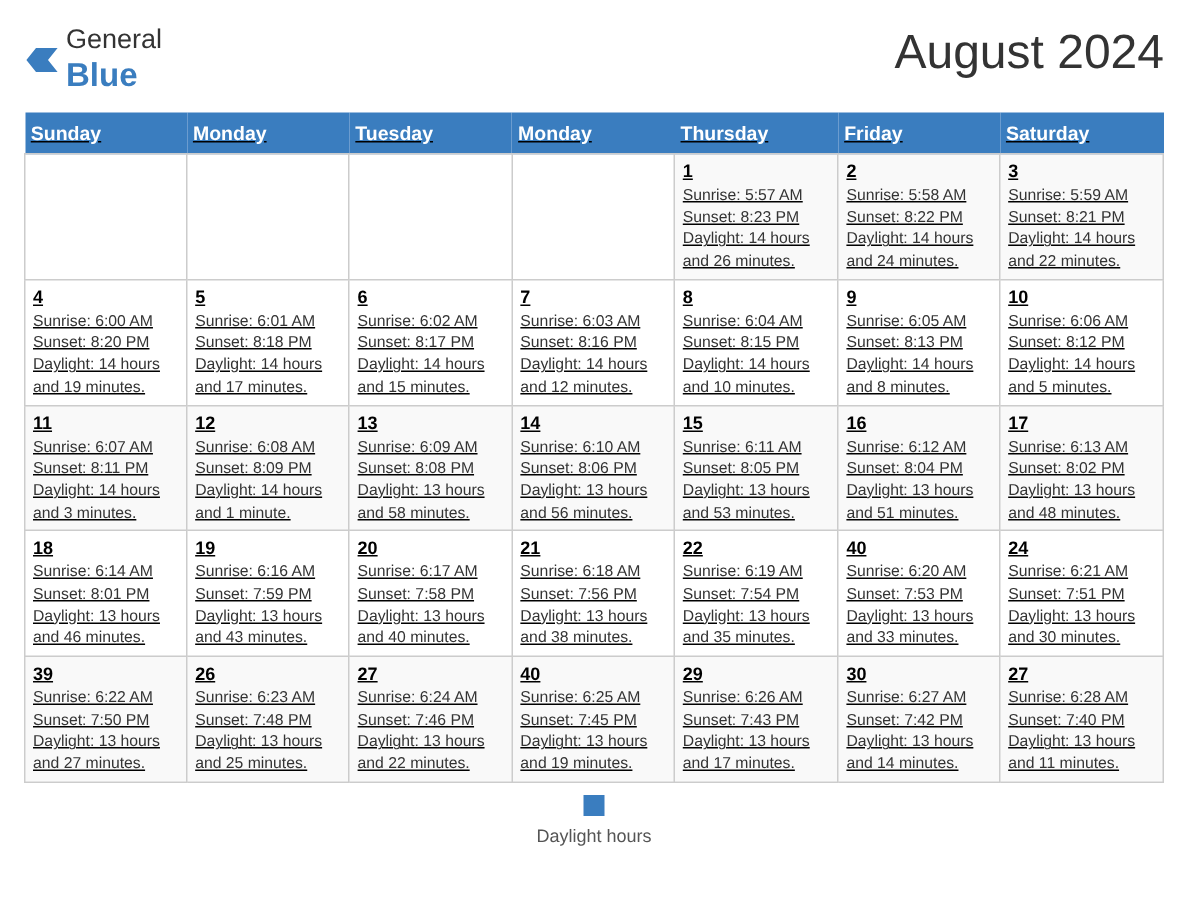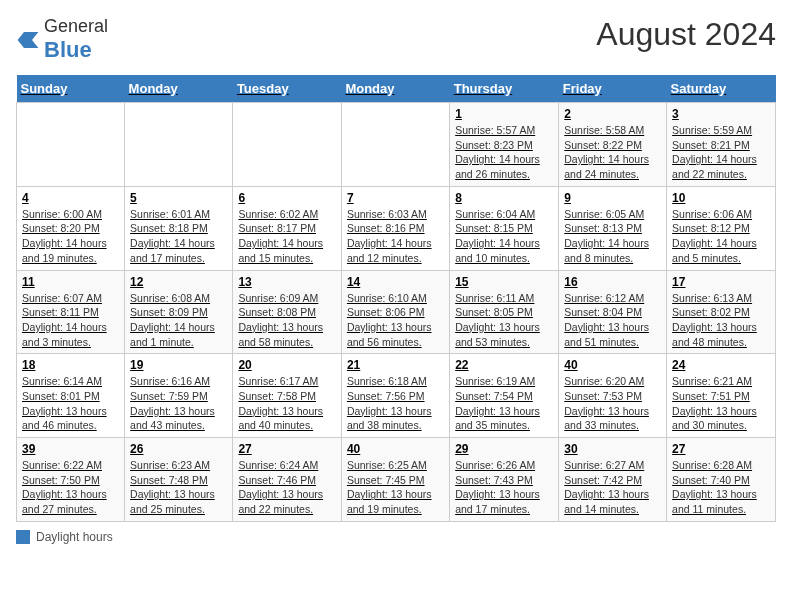--- a/index.html
+++ b/index.html
@@ -86,20 +86,21 @@
     .empty-cell {
       background: #fff !important;
     }
     .legend {
       margin-top: 8px;
       display: flex;
       align-items: center;
       gap: 6px;
       font-size: 12px;
       color: #555;
+      flex-direction: column;
     }
     .legend-box {
       width: 14px;
       height: 14px;
       background: #3a7dbf;
       display: inline-block;
     }
   </style>
 </head>
 <body>

